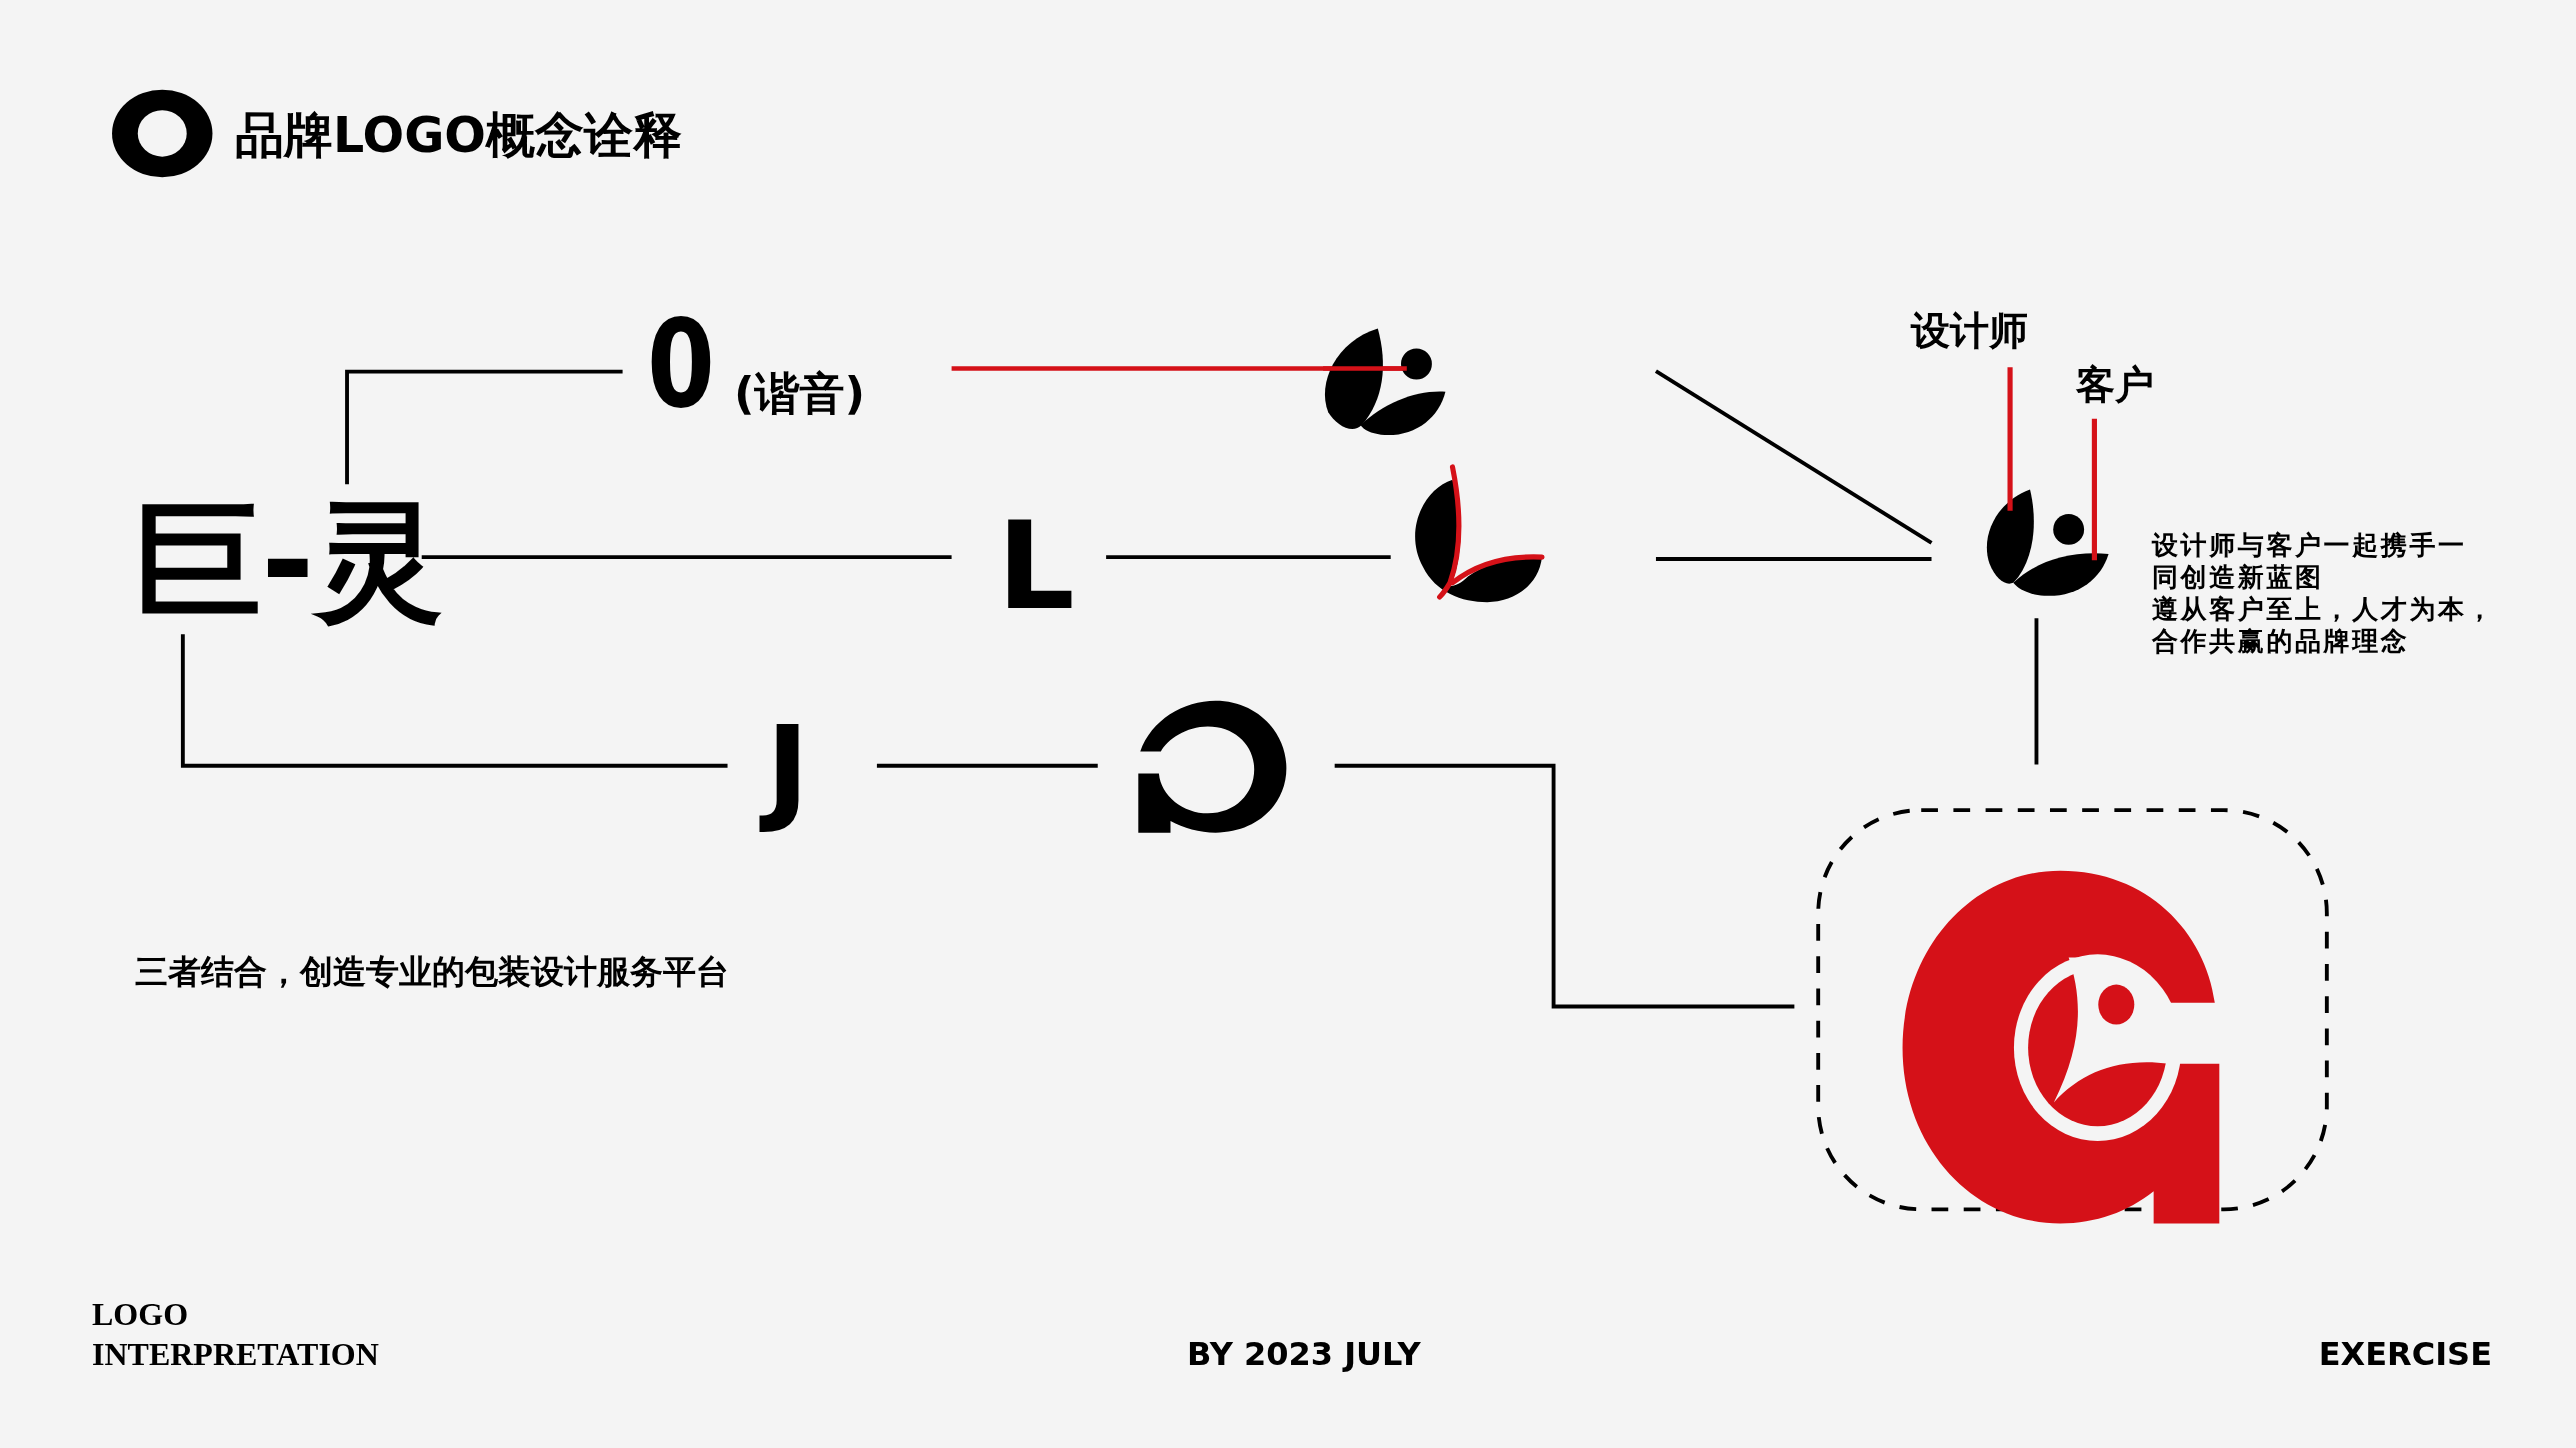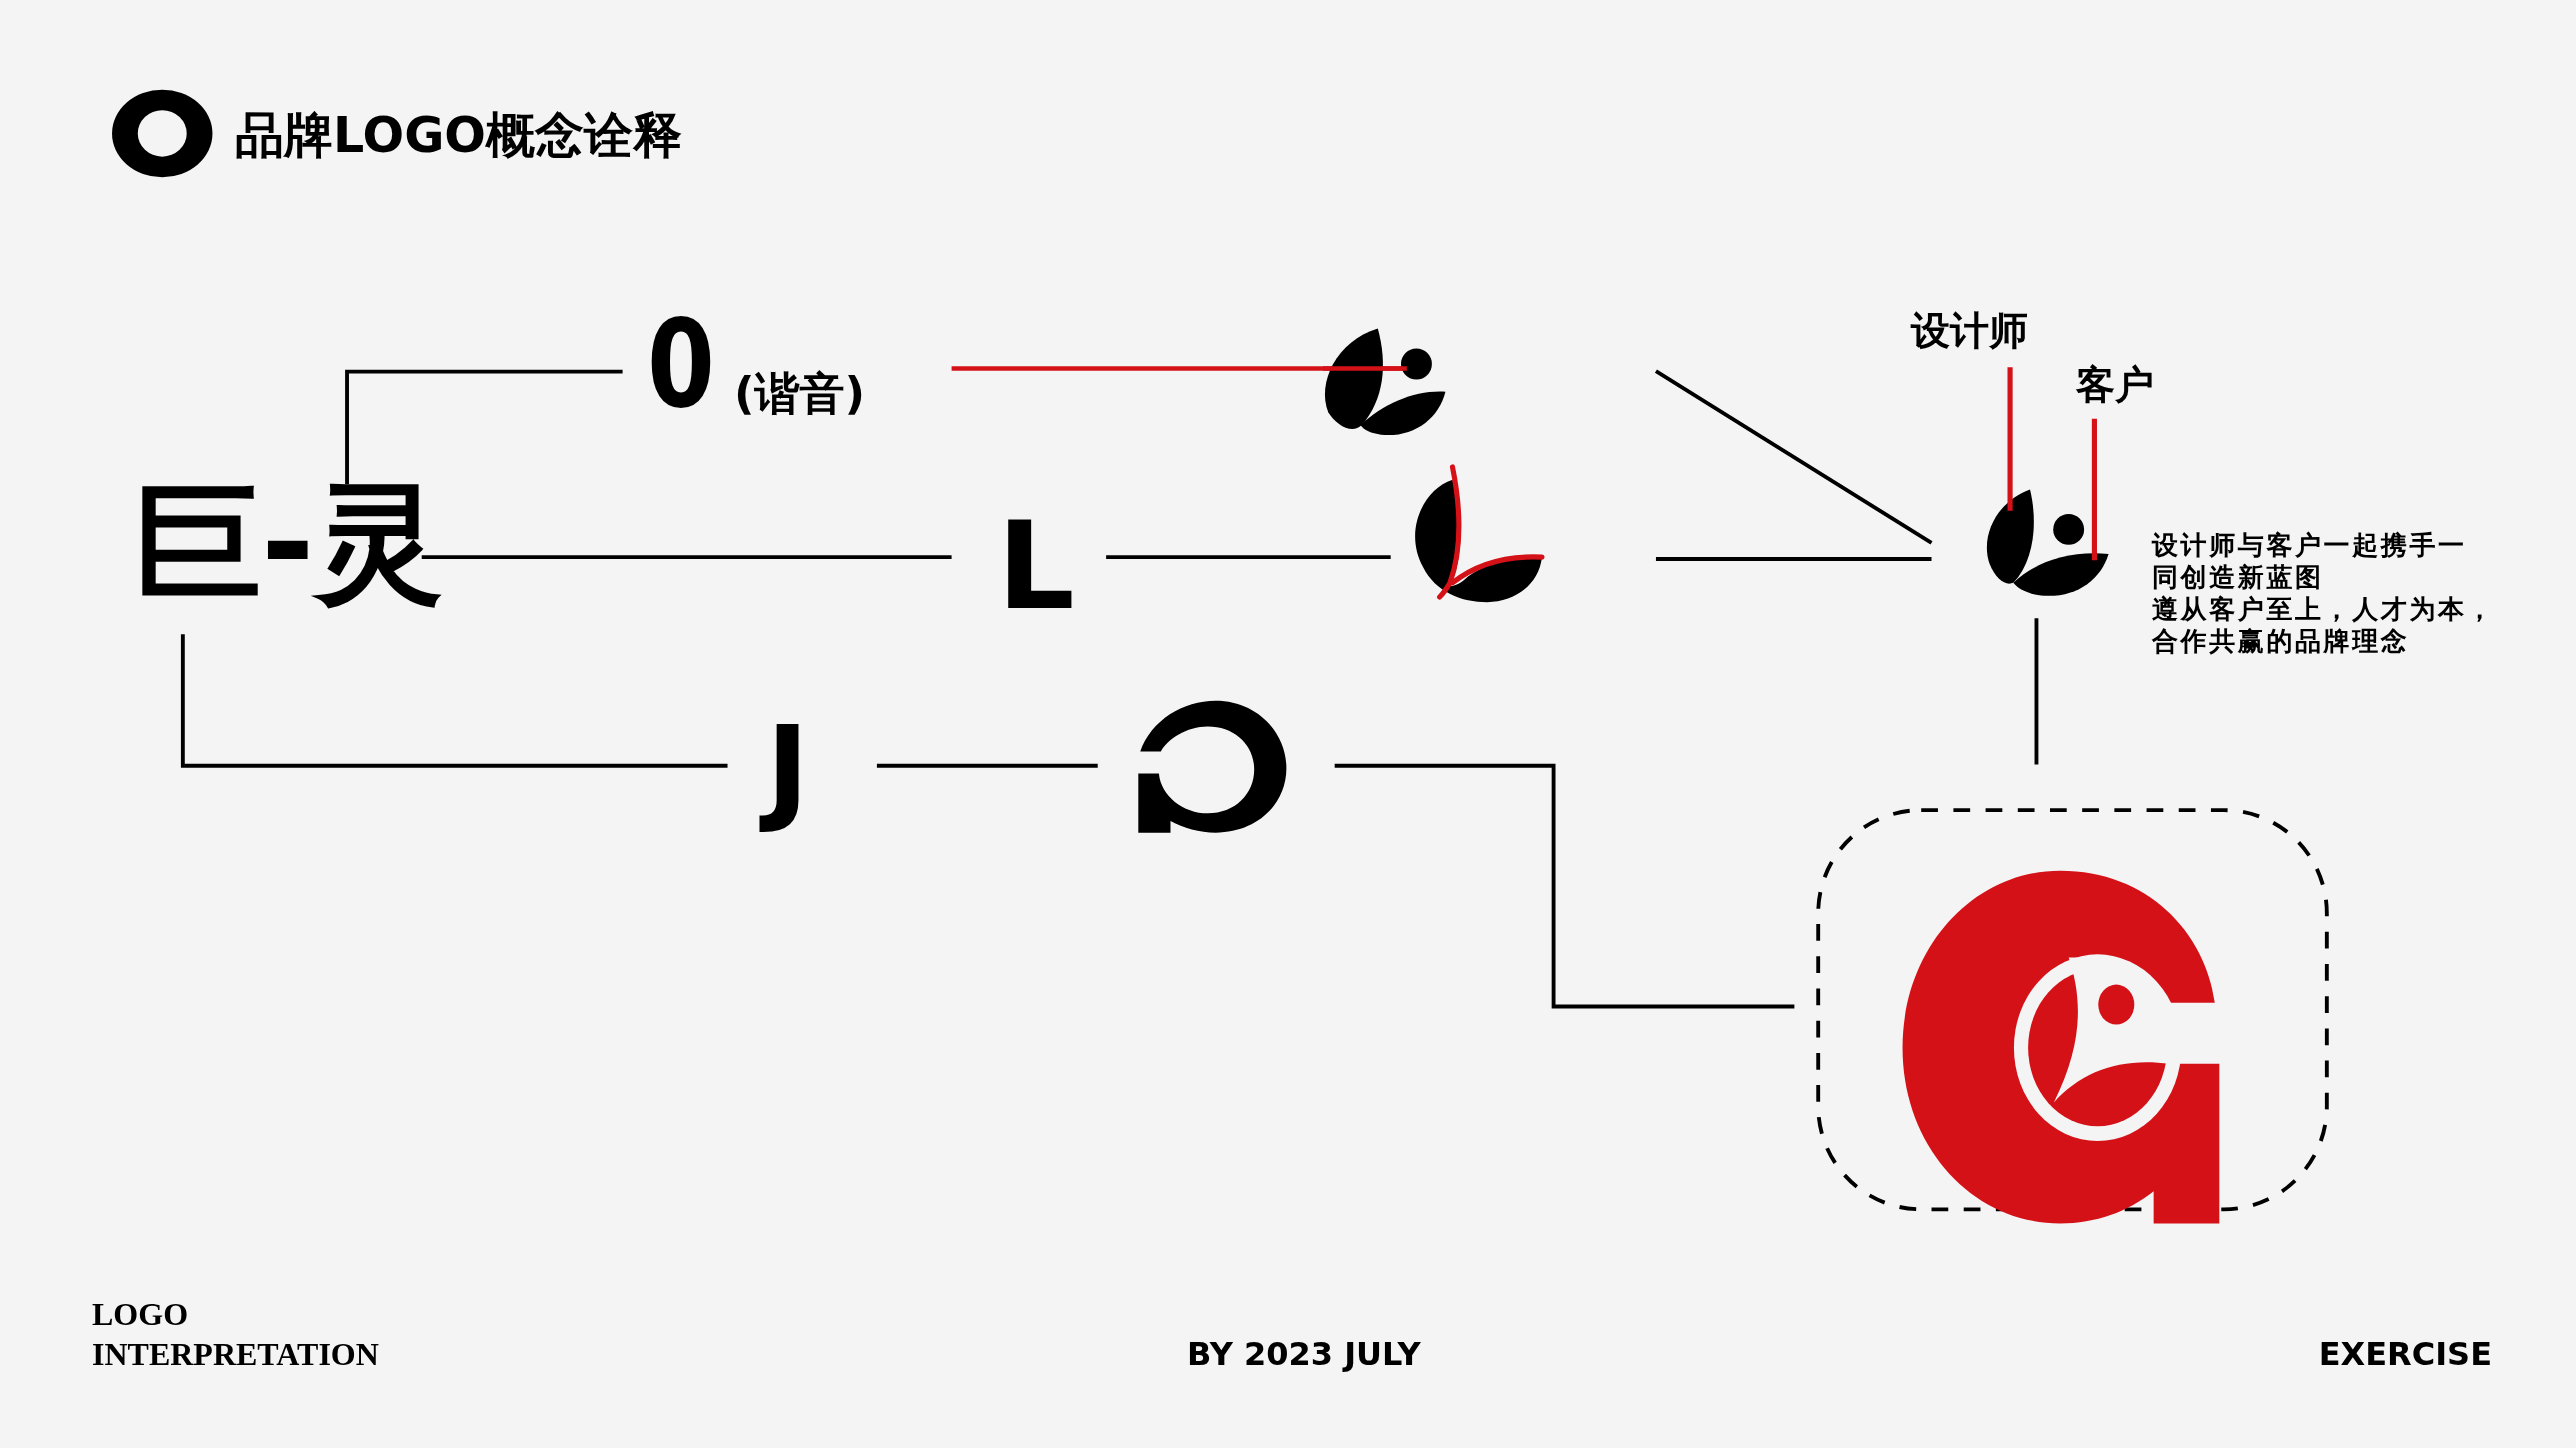--- a/index.html
+++ b/index.html
@@ -3,21 +3,21 @@
 <meta charset="utf-8">
 <style>
   html, body { margin:0; padding:0; }
   body { width:2576px; height:1449px; background:#f4f4f4; position:relative; overflow:hidden;
          font-family:"DejaVu Sans","Liberation Sans",sans-serif; color:#000; }
   .abs { position:absolute; }
   svg.overlay { position:absolute; left:0; top:0; }
   .title { left:235px; top:103px; font-size:49px; font-weight:bold; letter-spacing:0; white-space:nowrap;text-align:right; }
   .big0 { left:647px; top:303px; font-size:122px; font-weight:bold; line-height:1; transform:scaleX(0.8); transform-origin:left top; }
   .homophone { left:734px; top:364px; font-size:45px; font-weight:bold; white-space:nowrap; }
-  .brand { left:132px; top:478px; font-size:129px; font-weight:bold; line-height:1; white-space:nowrap; }
+  .brand { left:132px; top:496px; font-size:129px; font-weight:bold; line-height:1; white-space:nowrap; }
   .letterL { left:997px; top:505px; font-size:122px; font-weight:bold; line-height:1; }
   .letterJ { left:766px; top:711px; font-size:116px; font-weight:bold; line-height:1; }
   .lbl-designer { left:1911px; top:304px; font-size:39px; font-weight:bold; white-space:nowrap;text-align:right; }
   .lbl-client { left:2076px; top:358px; font-size:39px; font-weight:bold; white-space:nowrap; }
   .desc { left:2152px; top:529px; font-size:26px; font-weight:bold; line-height:32px; letter-spacing:2.6px; white-space:nowrap; }
   .para { left:135px; top:940px; font-size:33px; font-weight:bold; line-height:64px; white-space:nowrap; }
   .footer { font-size:32px; font-weight:bold; line-height:40px; white-space:nowrap; }
   .f-left { left:92px; top:1294px;font-family:Liberation Serif, serif; }
   .f-mid { left:1187px; top:1334px; }
   .f-right { right:84px; top:1334px; }
@@ -104,20 +104,21 @@
 <div class="abs lbl-client">客户</div>
 
 <div class="abs desc">
   <div>设计师与客户一起携手一</div>
   <div>同创造新蓝图</div>
   <div>遵从客户至上，人才为本，</div>
   <div>合作共赢的品牌理念</div>
 </div>
 
 <div class="abs para">
+  <div>三者结合，创造专业的包装设计服务平台</div>
 </div>
 
 <div class="abs footer f-left">
   <div>LOGO</div>
   <div>INTERPRETATION</div>
 </div>
 <div class="abs footer f-mid">BY 2023 JULY</div>
 <div class="abs footer f-right">EXERCISE</div>
 
 

